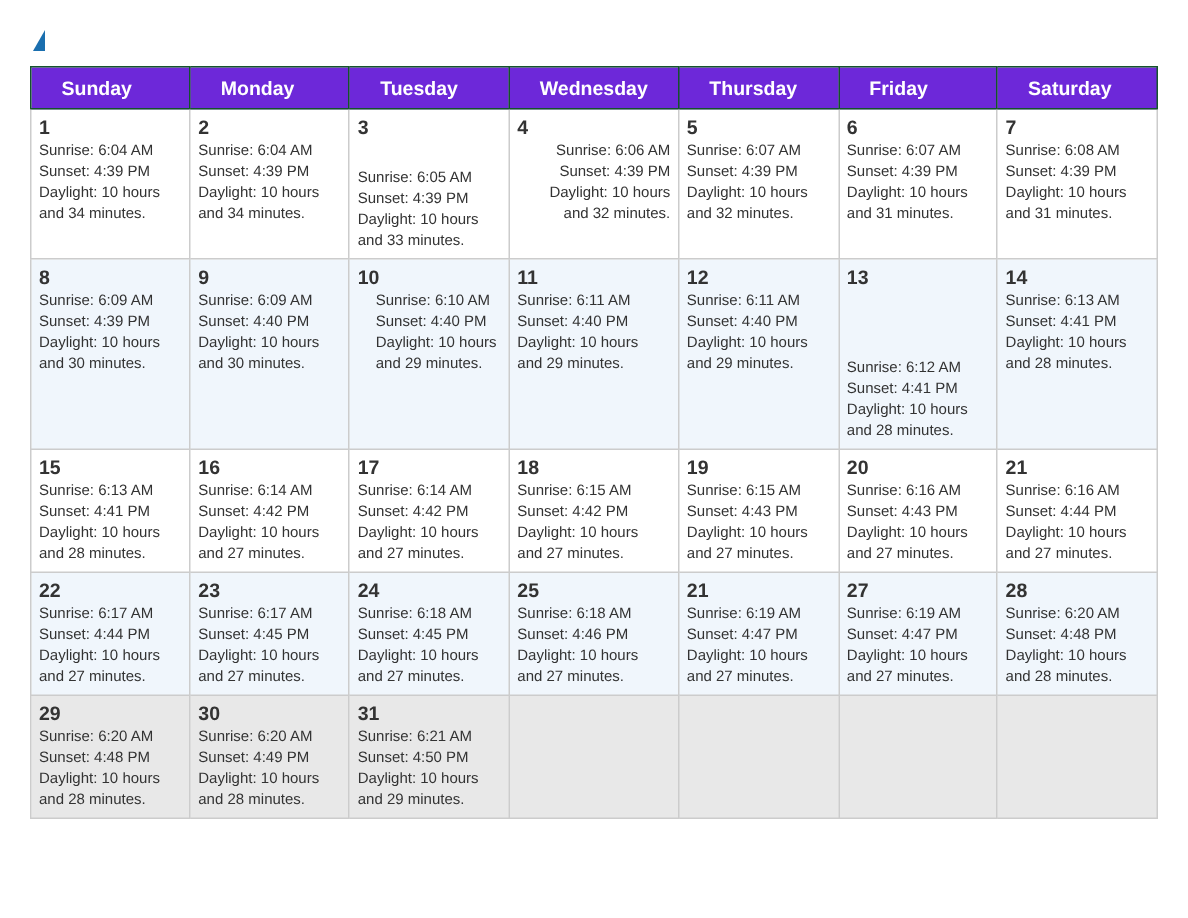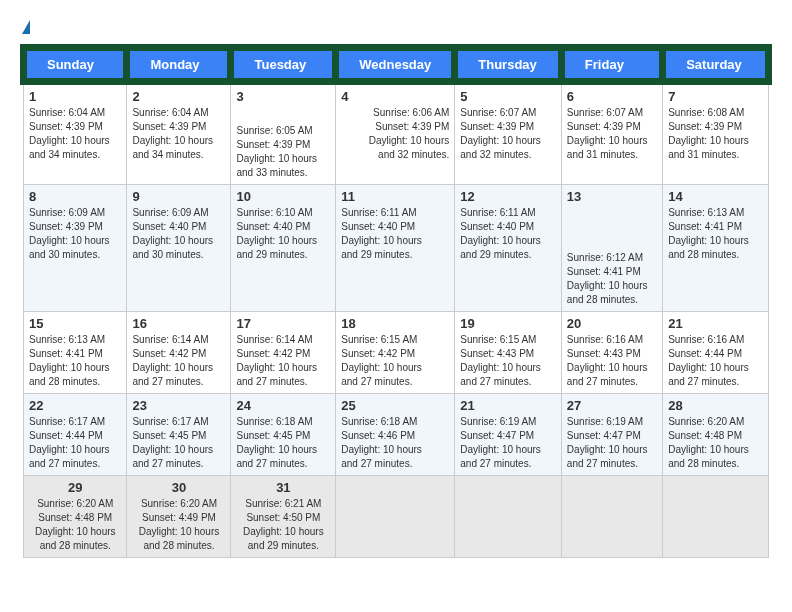--- a/index.html
+++ b/index.html
@@ -53,27 +53,27 @@
     .title-block h2 {
       font-size: 18px;
       font-weight: normal;
       color: #333;
     }
     .calendar {
       width: 100%;
       border-collapse: collapse;
     }
     .calendar th {
-      background-color: #3b82f6;
+      background-color: #6d28d9;
       color: #fff;
       font-size: 13px;
       font-weight: bold;
       padding: 6px 20px;
       text-align: left;
-      border: 7px solid #14532d;
+      border: 1px solid #14532d;
     }
     .calendar td {
       width: 107px;
       vertical-align: top;
       border: 1px solid #ccc;
       padding: 4px 5px;
       font-size: 10px;
       color: #333;
       background: #fff;
       height: 80px;
@@ -89,21 +89,20 @@
       font-weight: bold;
       display: block;
       margin-bottom: 2px;
     }
     .day-info {
       font-size: 10px;
       line-height: 1.4;
     }
     .empty-cell {
       background: #e8e8e8 !important;
-      text-align: center;
     }
   </style>
 </head>
 <body>
 
 <div class="header">
   <div class="logo">
     <div style="display:flex;align-items:center;">
       <span class="logo-general"></span>
       <span class="logo-triangle"></span>
@@ -190,21 +189,21 @@
         </td>
         <td>
           <span class="day-num">9</span>
           <div class="day-info" style="white-space: pre-line;">Sunrise: 6:09 AM
 Sunset: 4:40 PM
 Daylight: 10 hours
 and 30 minutes.</div>
         </td>
         <td>
           <span class="day-num">10</span>
-          <div class="day-info" style="white-space: pre-line;">Sunrise: 6:10 AM
+          <div class="day-info" style="white-space: pre-line; margin-left: 12px;">Sunrise: 6:10 AM
 Sunset: 4:40 PM
 Daylight: 10 hours
 and 29 minutes.</div>
         </td>
         <td>
           <span class="day-num">11</span>
           <div class="day-info" style="white-space: pre-line;">Sunrise: 6:11 AM
 Sunset: 4:40 PM
 Daylight: 10 hours
 and 29 minutes.</div>

